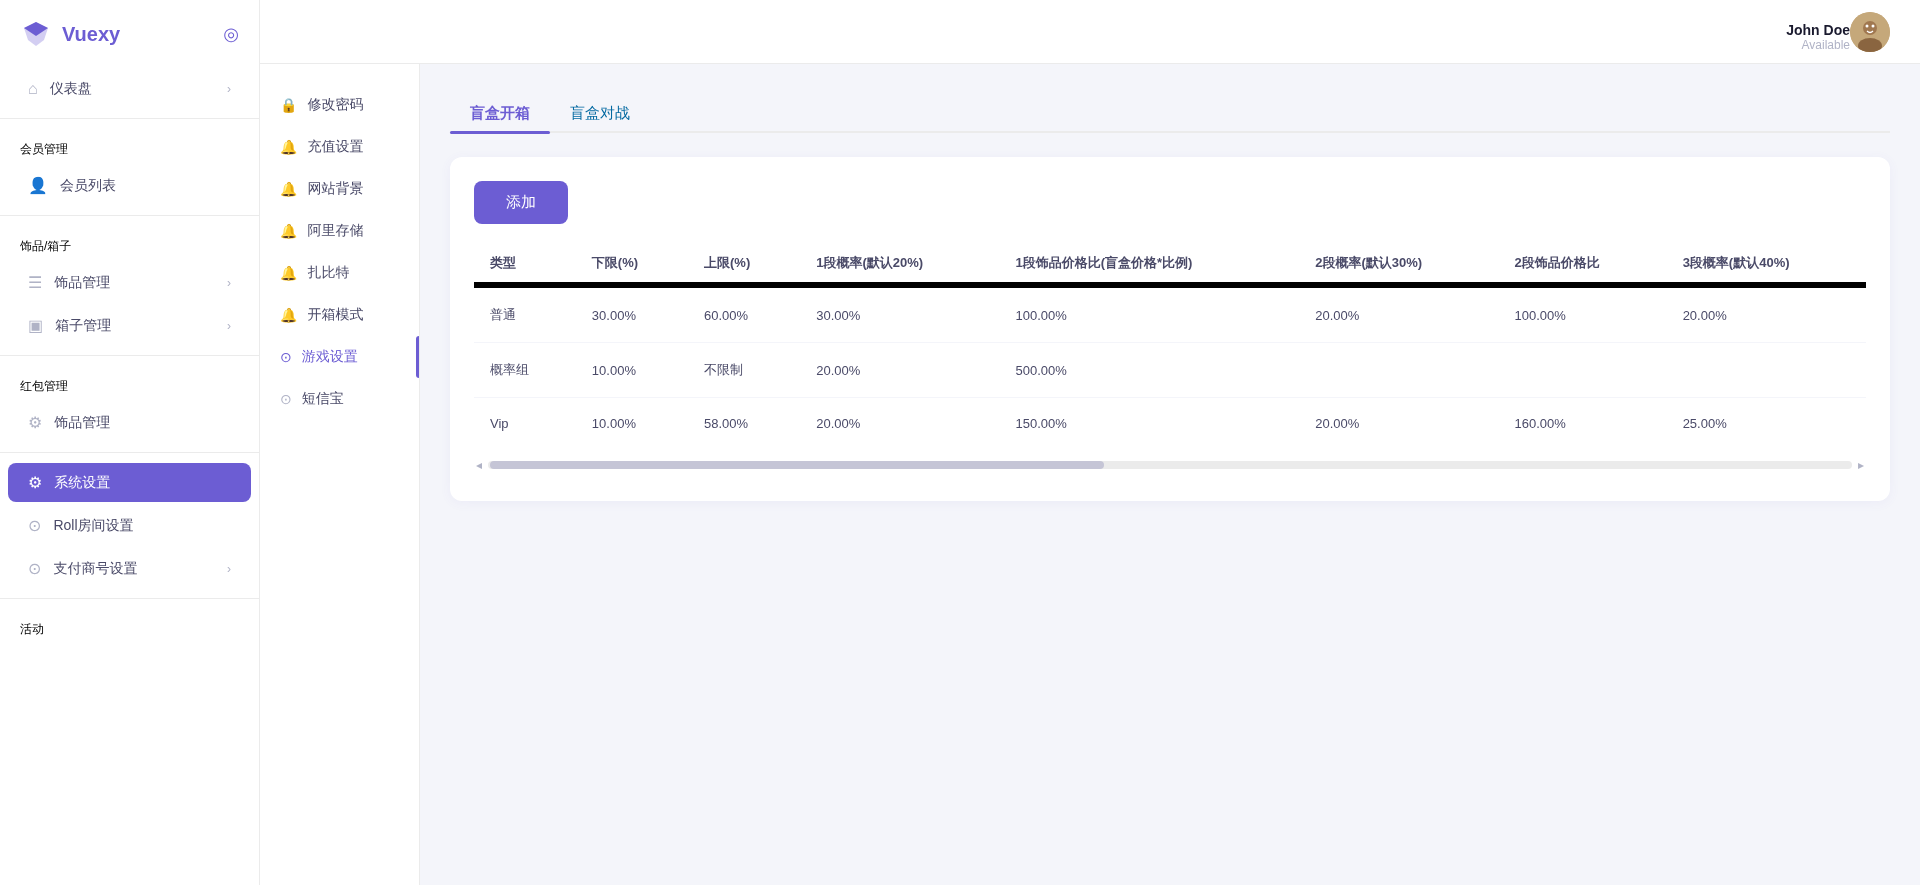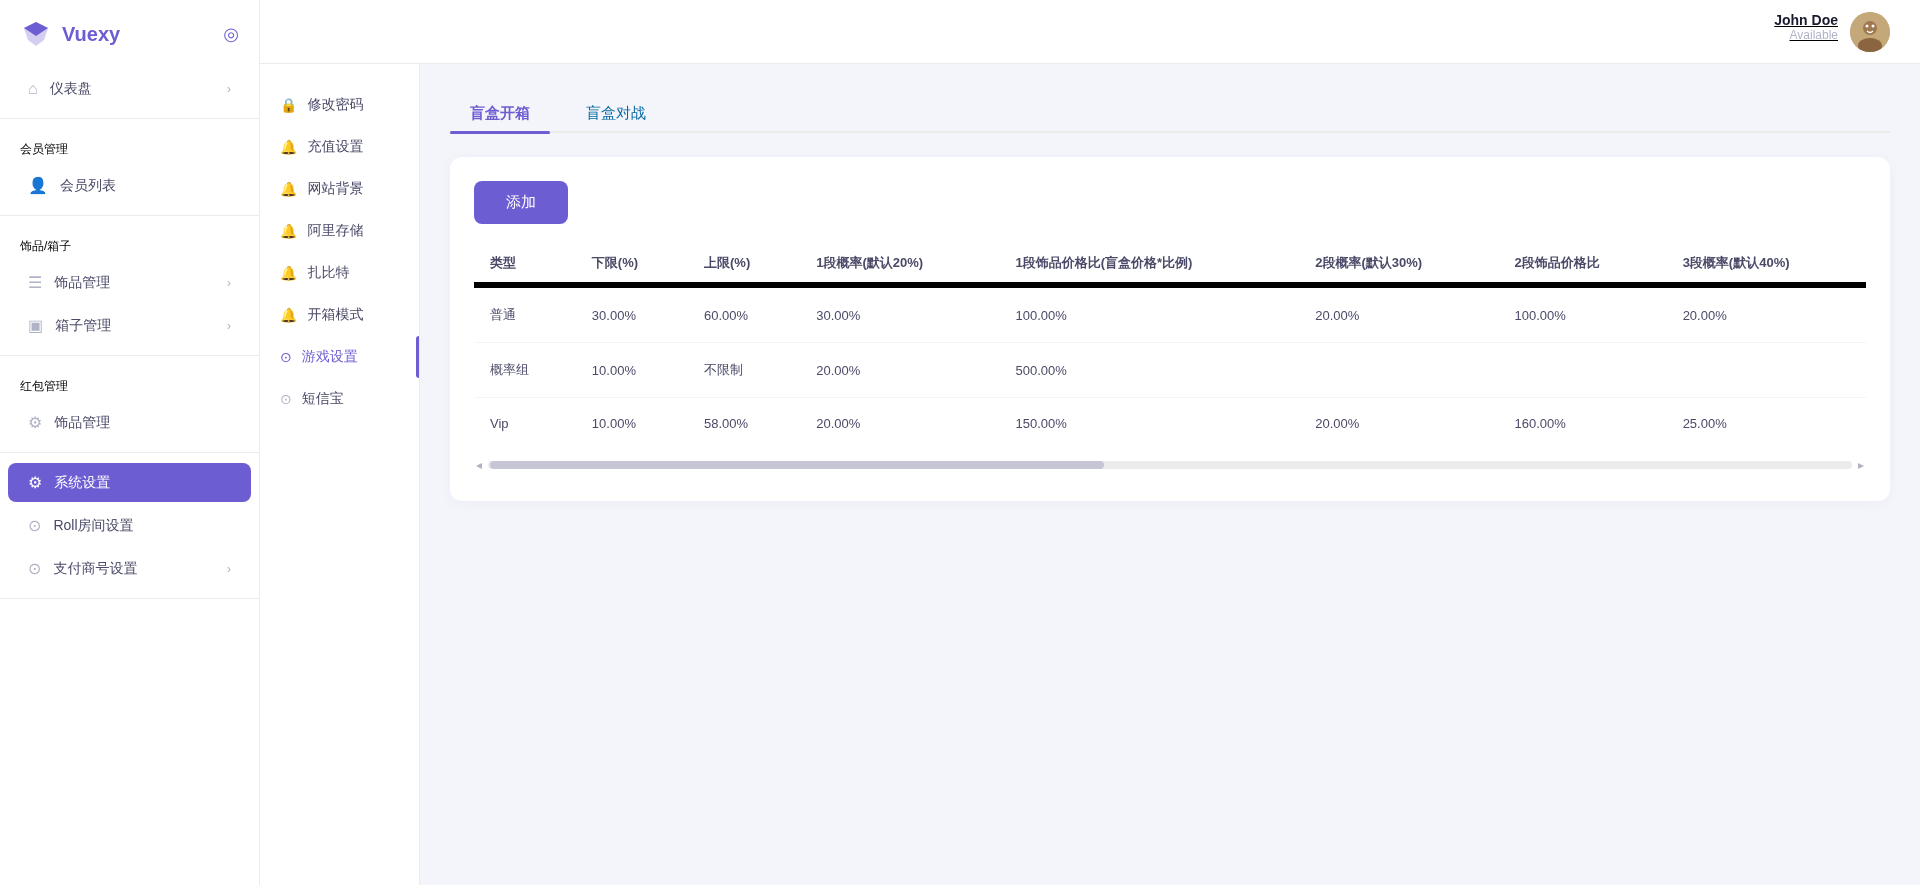--- a/index.html
+++ b/index.html
@@ -76,23 +76,21 @@
       display: flex;
       align-items: center;
       justify-content: flex-end;
       padding: 0 30px;
       height: 64px;
       border-bottom: 1px solid #ebebeb;
       flex-shrink: 0;
     }
     .topbar-user {
       display: flex;
-      align-items: flex-start;
-      gap: 12px;
-      text-decoration: underline;
+      align-items: flex-end;
     }
     .topbar-user-info { text-align: right; }
     .topbar-user-name { font-size: 14px; font-weight: 600; color: #1a1a2e; }
     .topbar-user-status { font-size: 12px; color: #b0b3c6; }
     .topbar-avatar {
       width: 40px;
       height: 40px;
       border-radius: 50%;
       background: #c5a87a;
       overflow: hidden;
@@ -147,21 +145,21 @@
     
     .page-content {
       flex: 1;
       overflow: auto;
       padding: 30px;
     }
 
     
     .tabs {
       display: flex;
-      gap: 16px;
+      gap: 0;
       border-bottom: 2px solid #ebebeb;
       margin-bottom: 24px;
     }
     .tab {
       padding: 10px 20px;
       font-size: 15px;
       color: #0369a1;
       cursor: pointer;
       position: relative;
       margin-bottom: -2px;
@@ -320,20 +318,21 @@
     <span>Roll房间设置</span>
   </div>
   <div class="sidebar-item">
     <span class="sidebar-item-icon">⊙</span>
     <span>支付商号设置</span>
     <span class="sidebar-item-arrow">›</span>
   </div>
 
   <div class="sidebar-divider"></div>
 
+  <div class="sidebar-section-label">活动</div>
 </div>
 
 <div class="main">
 
   <div class="topbar">
     <div class="topbar-user">
       <div class="topbar-user-info">
         <div class="topbar-user-name">John Doe</div>
         <div class="topbar-user-status">Available</div>
       </div>

